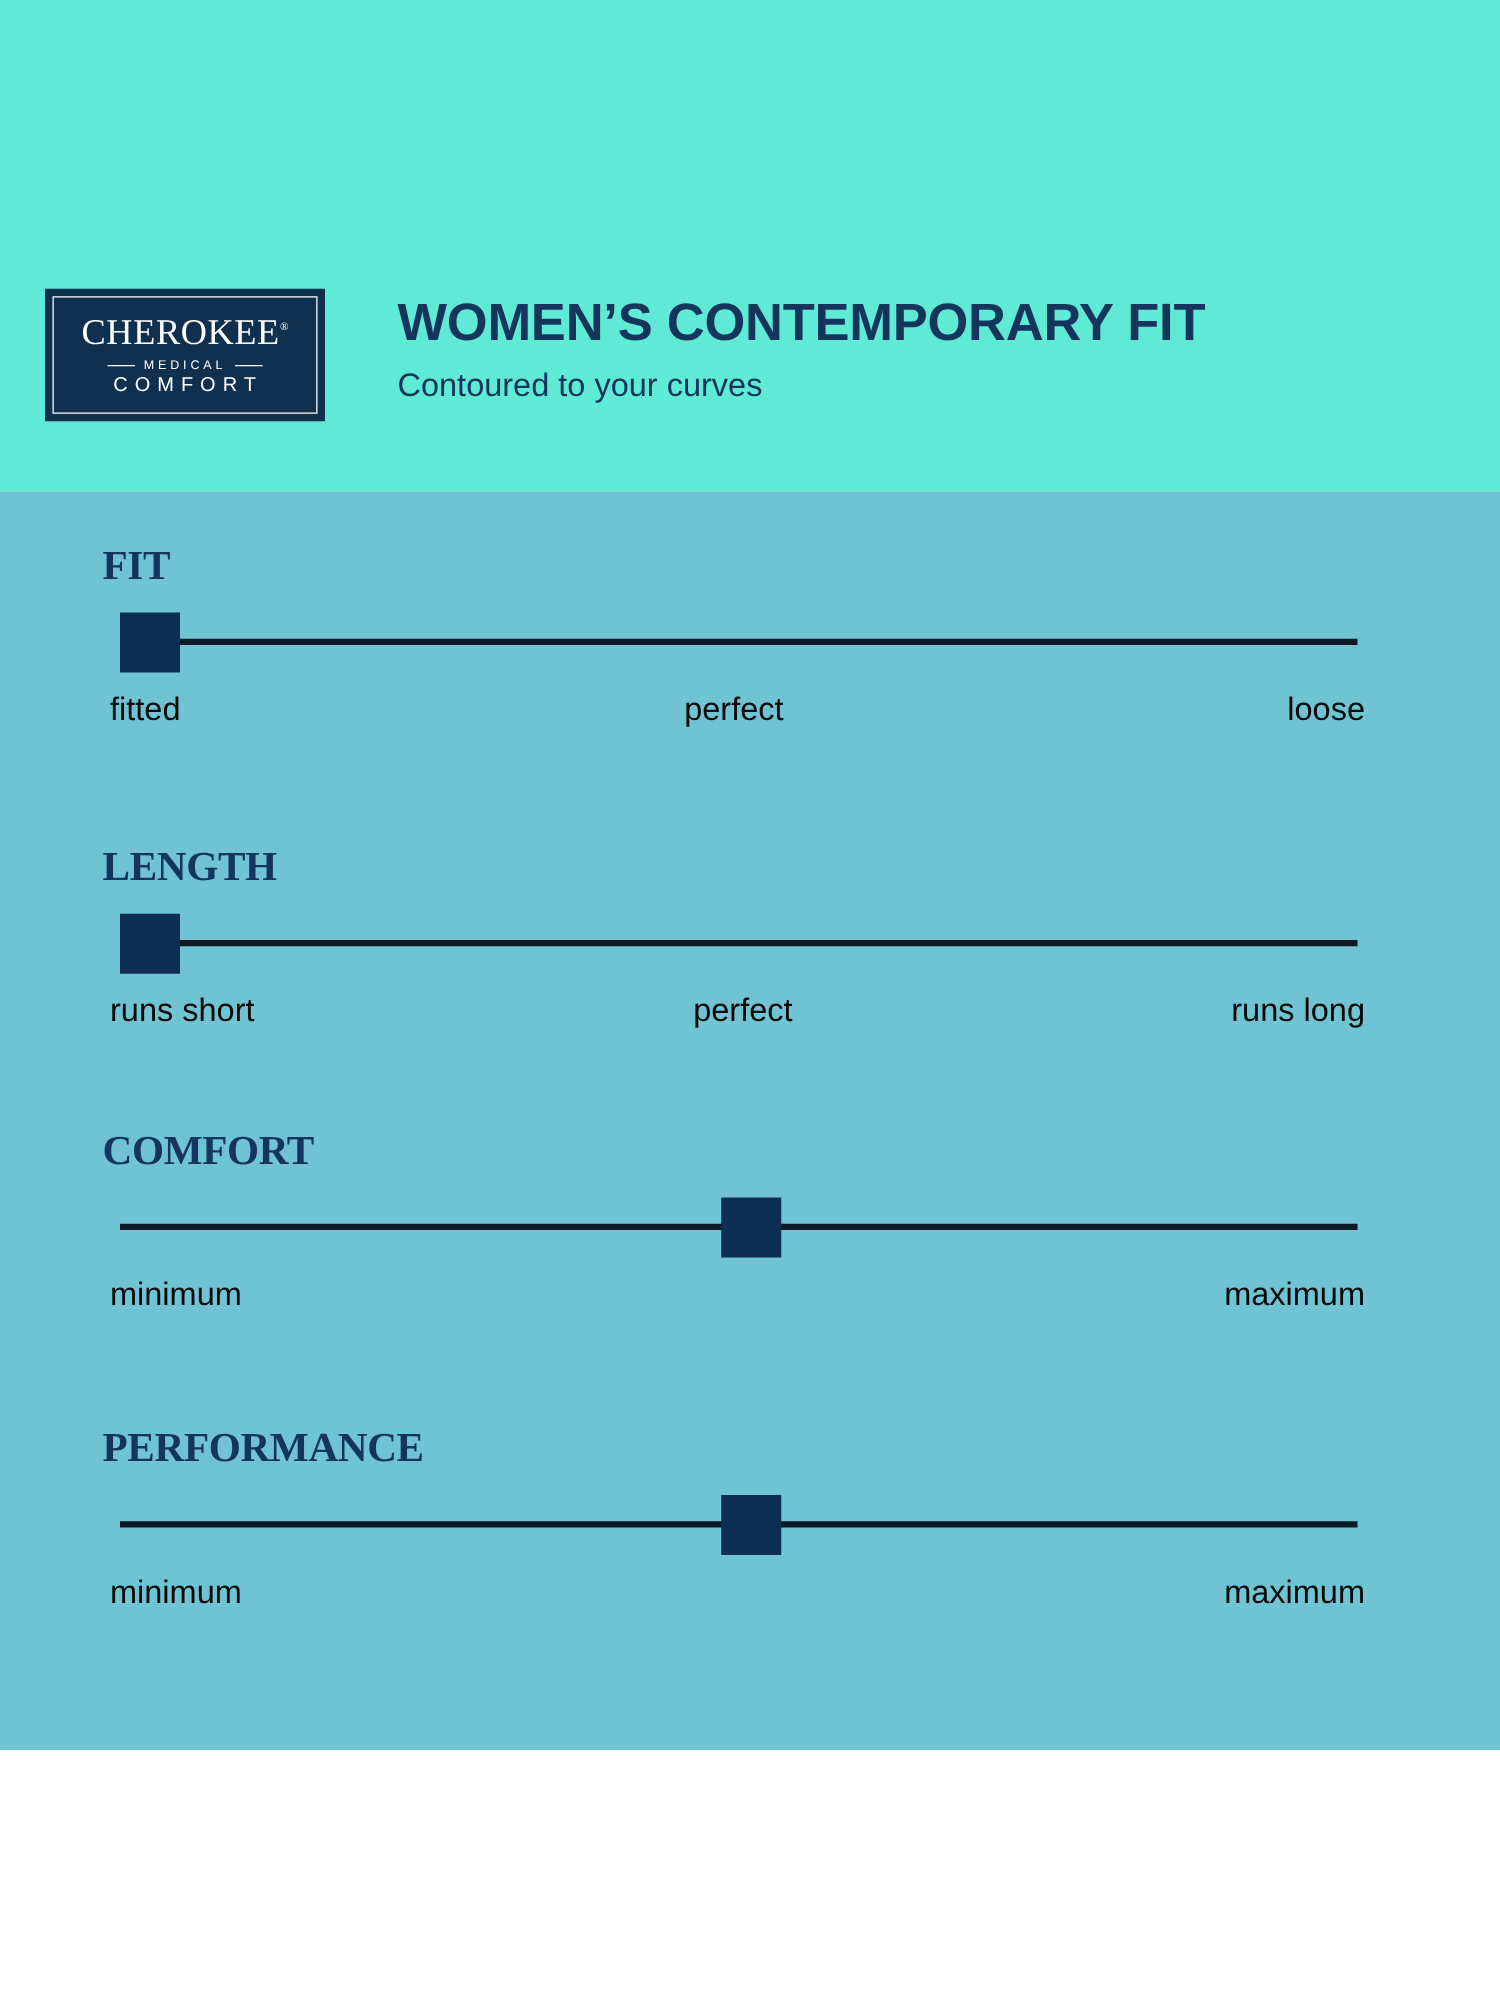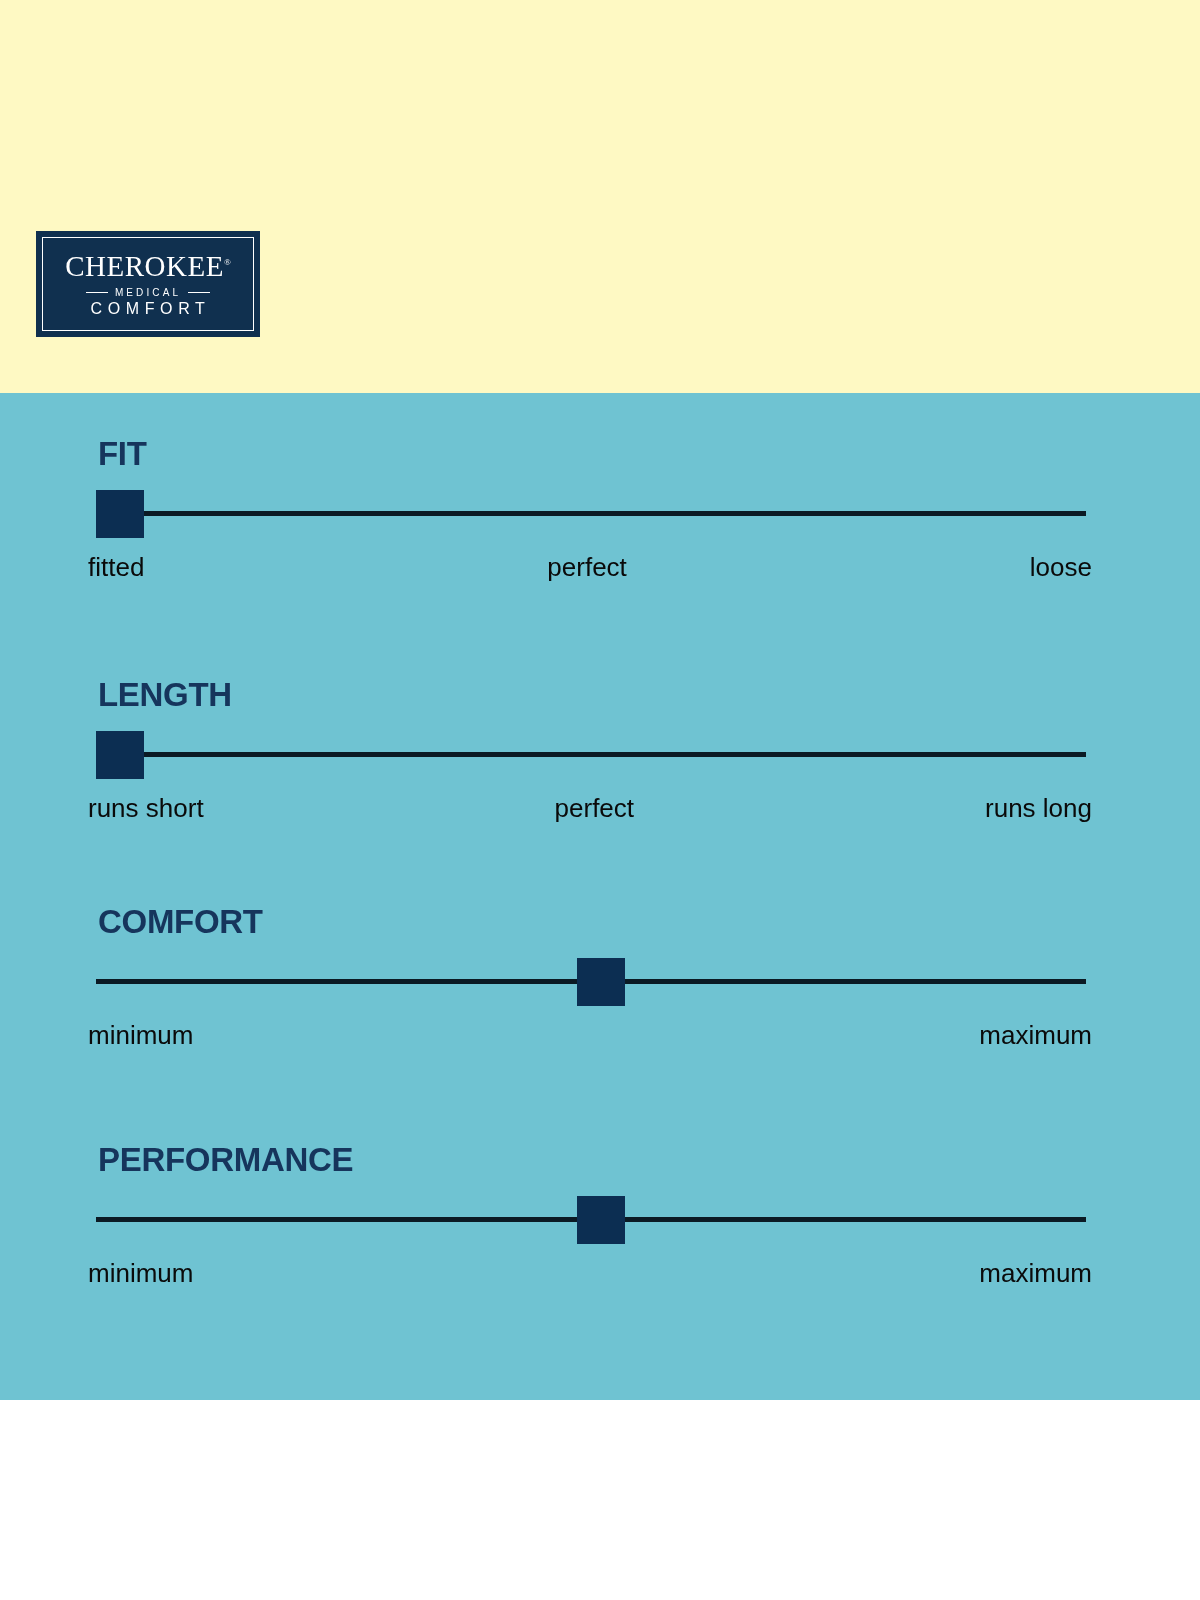--- a/index.html
+++ b/index.html
@@ -21,21 +21,21 @@
     overflow: hidden;
   }
 
   
   .header {
     position: absolute;
     left: 0;
     top: 0;
     width: 1200px;
     height: 393px;
-    background: #fef9c3;
+    background: #5eead4;
   }
   .logo-box {
     position: absolute;
     left: 36px;
     top: 231px;
     width: 224px;
     height: 106px;
     background: #10304f;
     box-sizing: border-box;
     padding: 6px;
@@ -130,23 +130,23 @@
     background: #6fc3d2;
   }
 
   .meter {
     position: absolute;
     left: 0;
     width: 1200px;
   }
   .meter-heading {
     position: absolute;
-    left: 98px;
+    left: 82px;
     top: 0;
-    font-family: Liberation Sans, sans-serif;
+    font-family: Liberation Serif, serif;
     font-weight: bold;
     color: #16355c;
     font-size: 33px;
     letter-spacing: -0.3px;
     line-height: 1;
     white-space: nowrap;
     margin: 0;
   }
 
   .slider {
@@ -201,20 +201,24 @@
         <div class="logo-word"><span>CHEROKEE</span><span class="reg">®</span></div>
         <div class="logo-medical-row">
           <span class="logo-rule"></span>
           <span class="logo-medical">MEDICAL</span>
           <span class="logo-rule"></span>
         </div>
         <div class="logo-uniforms">COMFORT</div>
       </div>
     </div>
 
+    <div class="title-block">
+      <h1 class="title">WOMEN’S CONTEMPORARY FIT</h1>
+      <p class="subtitle">Contoured to your curves</p>
+    </div>
 
   </div>
 
   <div class="panel">
 
     <div class="meter" style="top:44px;height:200px;">
       <h2 class="meter-heading">FIT</h2>
       <div class="slider" style="top:53px;">
         <div class="track"></div>
         <div class="thumb" style="left:0px;"></div>

